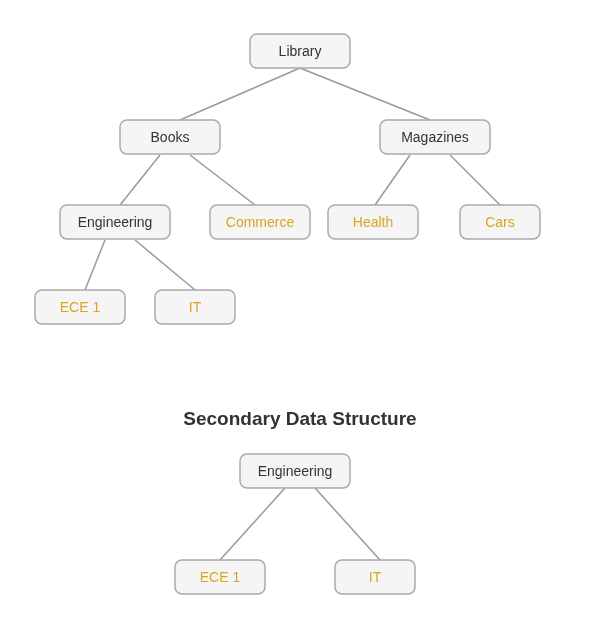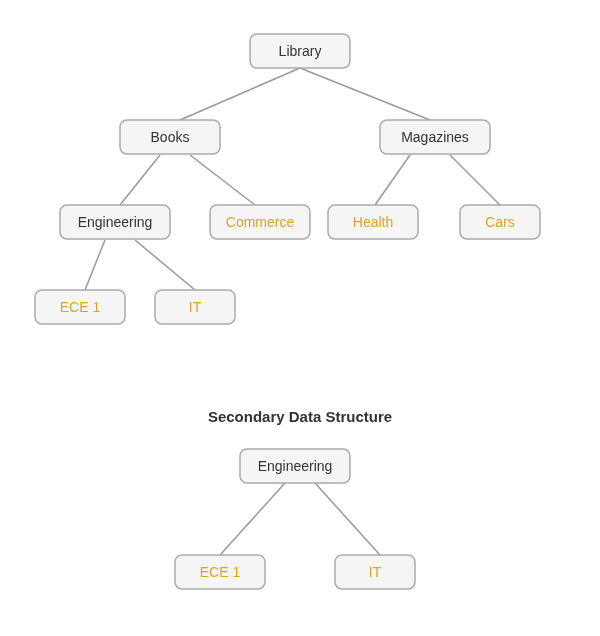--- a/index.html
+++ b/index.html
@@ -20,21 +20,21 @@
     }
 
     
     .tree-svg {
       width: 580px;
       height: 370px;
     }
 
     .section-title {
       font-weight: bold;
-      font-size: 15px;
+      font-size: 19px;
       margin: 18px 16px 10px;
       text-align: right;
     }
 
     .secondary-svg {
       width: 340px;
       height: 200px;
     }
   </style>
 </head>

